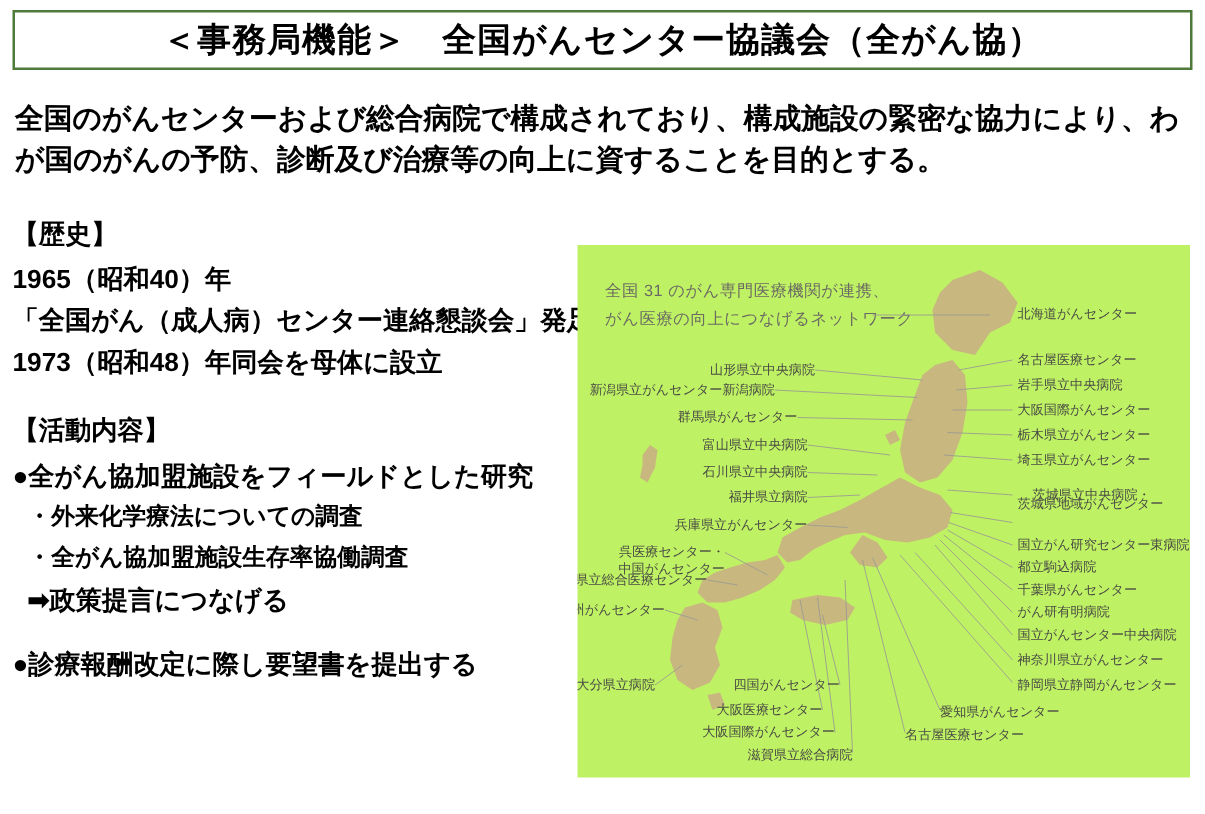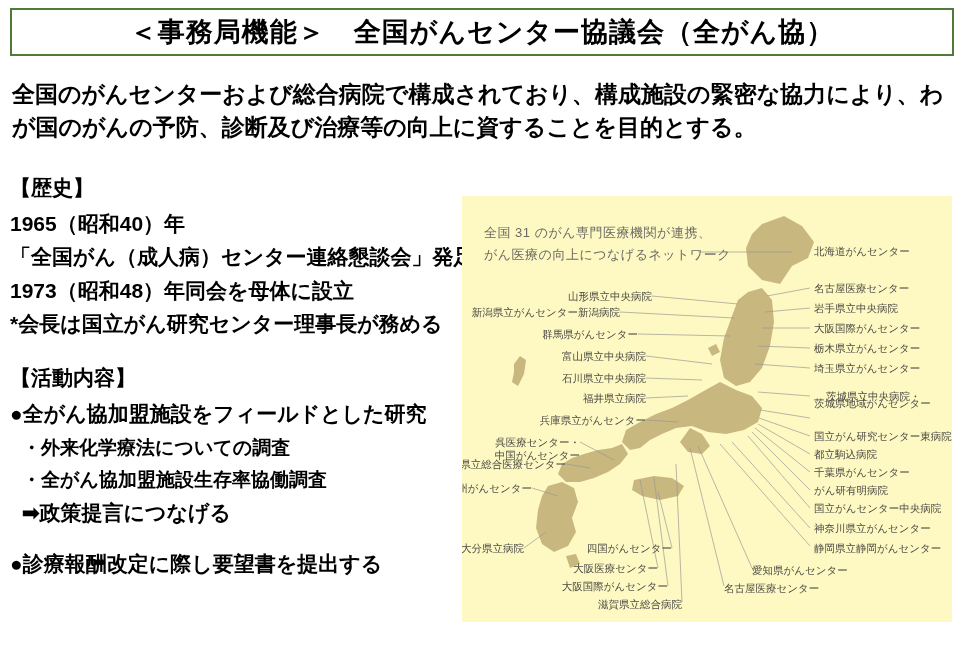--- a/index.html
+++ b/index.html
@@ -98,21 +98,21 @@
     white-space: nowrap;
   }
   .spacer { height: 16px; }
   
   .map-figure {
     position: absolute;
     left: 462px;
     top: 196px;
     width: 490px;
     height: 426px;
-    background: #fef9c3;
+    background: #bef264;
     overflow: hidden;
     text-decoration: underline;
   }
   .map-caption {
     position: absolute;
     left: 22px;
     top: 26px;
     font-size: 13px;
     color: #6b6a63;
     line-height: 1.7;
@@ -145,21 +145,20 @@
 
   <div class="lead">全国のがんセンターおよび総合病院で構成されており、構成施設の緊密な協力により、わが国のがんの予防、診断及び治療等の向上に資することを目的とする。</div>
 
   <div class="left-col">
 
     <div class="history">
       <p class="sec-head">【歴史】</p>
       <p class="line">1965（昭和40）年</p>
       <p class="line">「全国がん（成人病）センター連絡懇談会」発足</p>
       <p class="line">1973（昭和48）年同会を母体に設立</p>
-      <p class="line">*会長は国立がん研究センター理事長が務める</p>
     </div>
 
     <div class="activities">
       <p class="sec-head">【活動内容】</p>
       <p class="bullet">●全がん協加盟施設をフィールドとした研究</p>
       <p class="sub">・外来化学療法についての調査</p>
       <p class="sub">・全がん協加盟施設生存率協働調査</p>
       <p class="arrow-line">➡政策提言につなげる</p>
       <div class="spacer"></div>
       <p class="bullet">●診療報酬改定に際し要望書を提出する</p>

